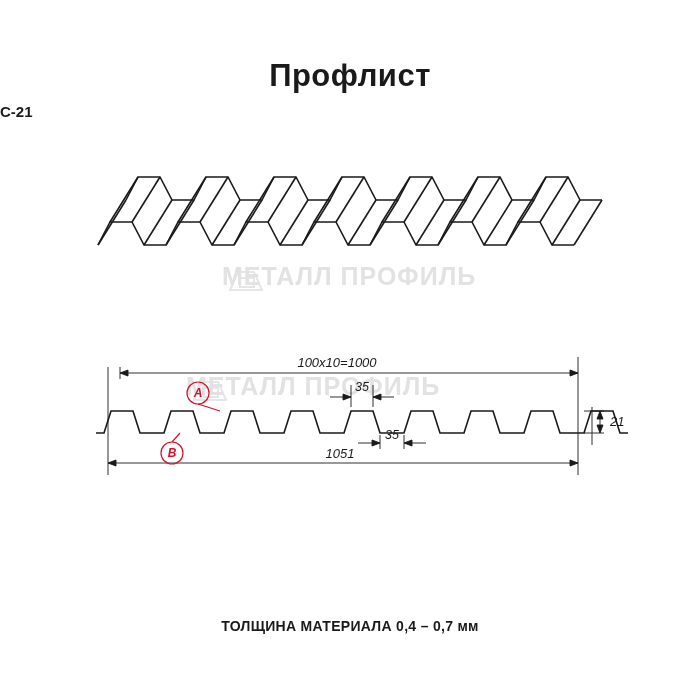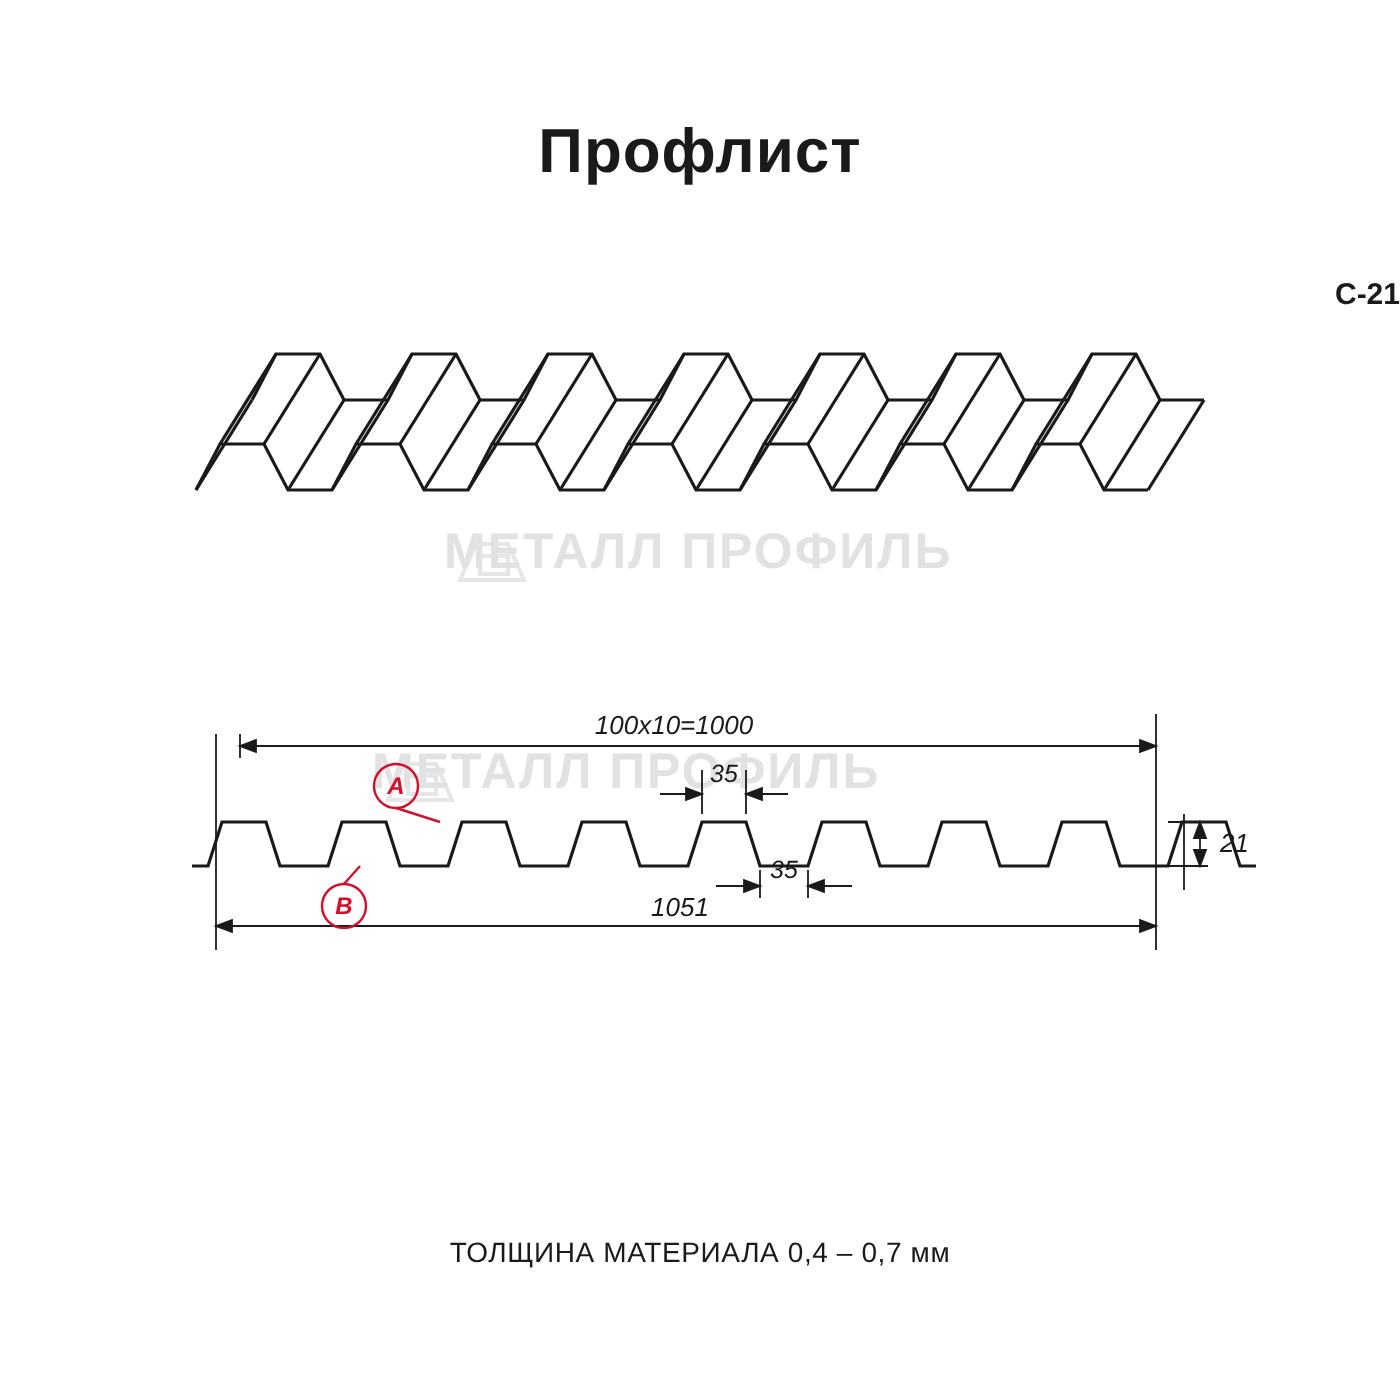--- a/index.html
+++ b/index.html
@@ -31,25 +31,24 @@
     font-size: 31px;
     font-weight: bold;
     letter-spacing: 0.5px;
     color: #1a1a1a;
   }
   .subtitle {
     position: absolute;
     left: 0;
     top: 103px;
     width: 700px;
-    text-align: right;
+    text-align: left;
     font-size: 15px;
     font-weight: bold;
     color: #1a1a1a;
-    margin-top: 36px;
   }
   .iso-wrap {
     position: absolute;
     left: 80px;
     top: 150px;
     width: 540px;
     height: 130px;
   }
   .draw-wrap {
     position: absolute;
@@ -59,21 +58,21 @@
     height: 160px;
     font-style: italic;
   }
   .footer {
     position: absolute;
     left: 0;
     top: 618px;
     width: 700px;
     text-align: center;
     font-size: 14px;
-    font-weight: normal;
+    font-weight: bold;
     letter-spacing: 0.3px;
     color: #1a1a1a;
   }
   .wm {
     position: absolute;
     pointer-events: none;
     color: #e2e2e2;
     font-weight: bold;
     letter-spacing: 1px;
     white-space: nowrap;

